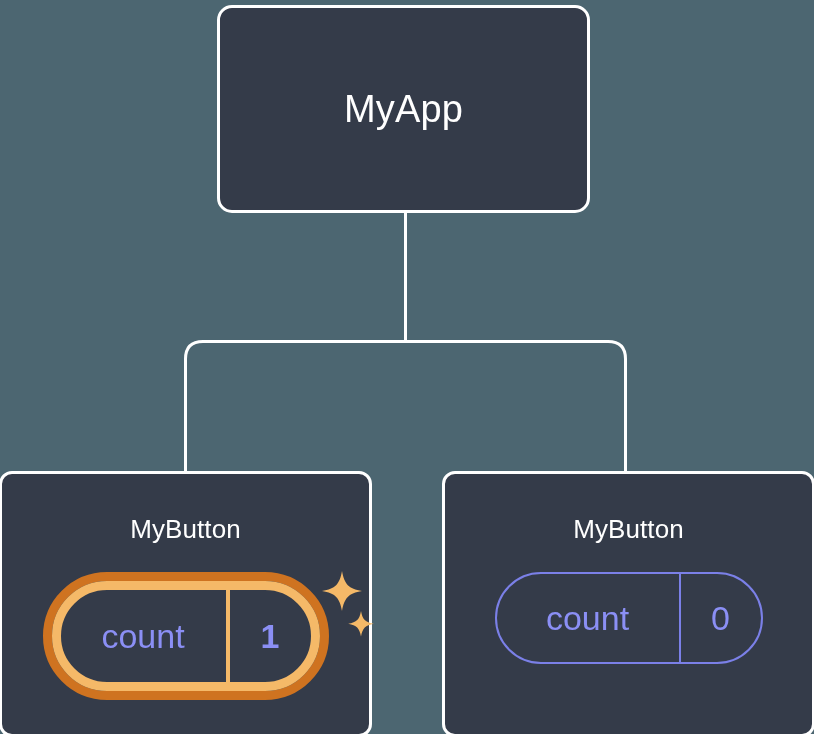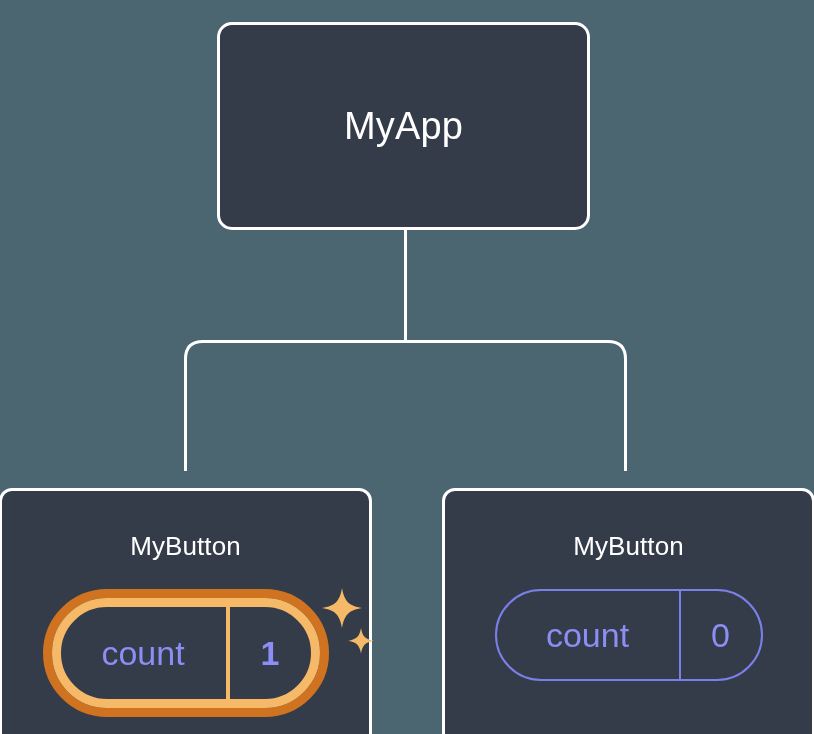--- a/index.html
+++ b/index.html
@@ -34,21 +34,20 @@
   
   .node {
     position: absolute;
     box-sizing: border-box;
     background: #343b49;
     border: 3px solid #ffffff;
     border-radius: 13px;
     display: flex;
     flex-direction: column;
     align-items: center;
-    margin-top: 17px;
   }
   .node-root {
     left: 217px;
     top: 5px;
     width: 373px;
     height: 208px;
     justify-content: center;
     border-radius: 15px;
   }
   .node-child {

